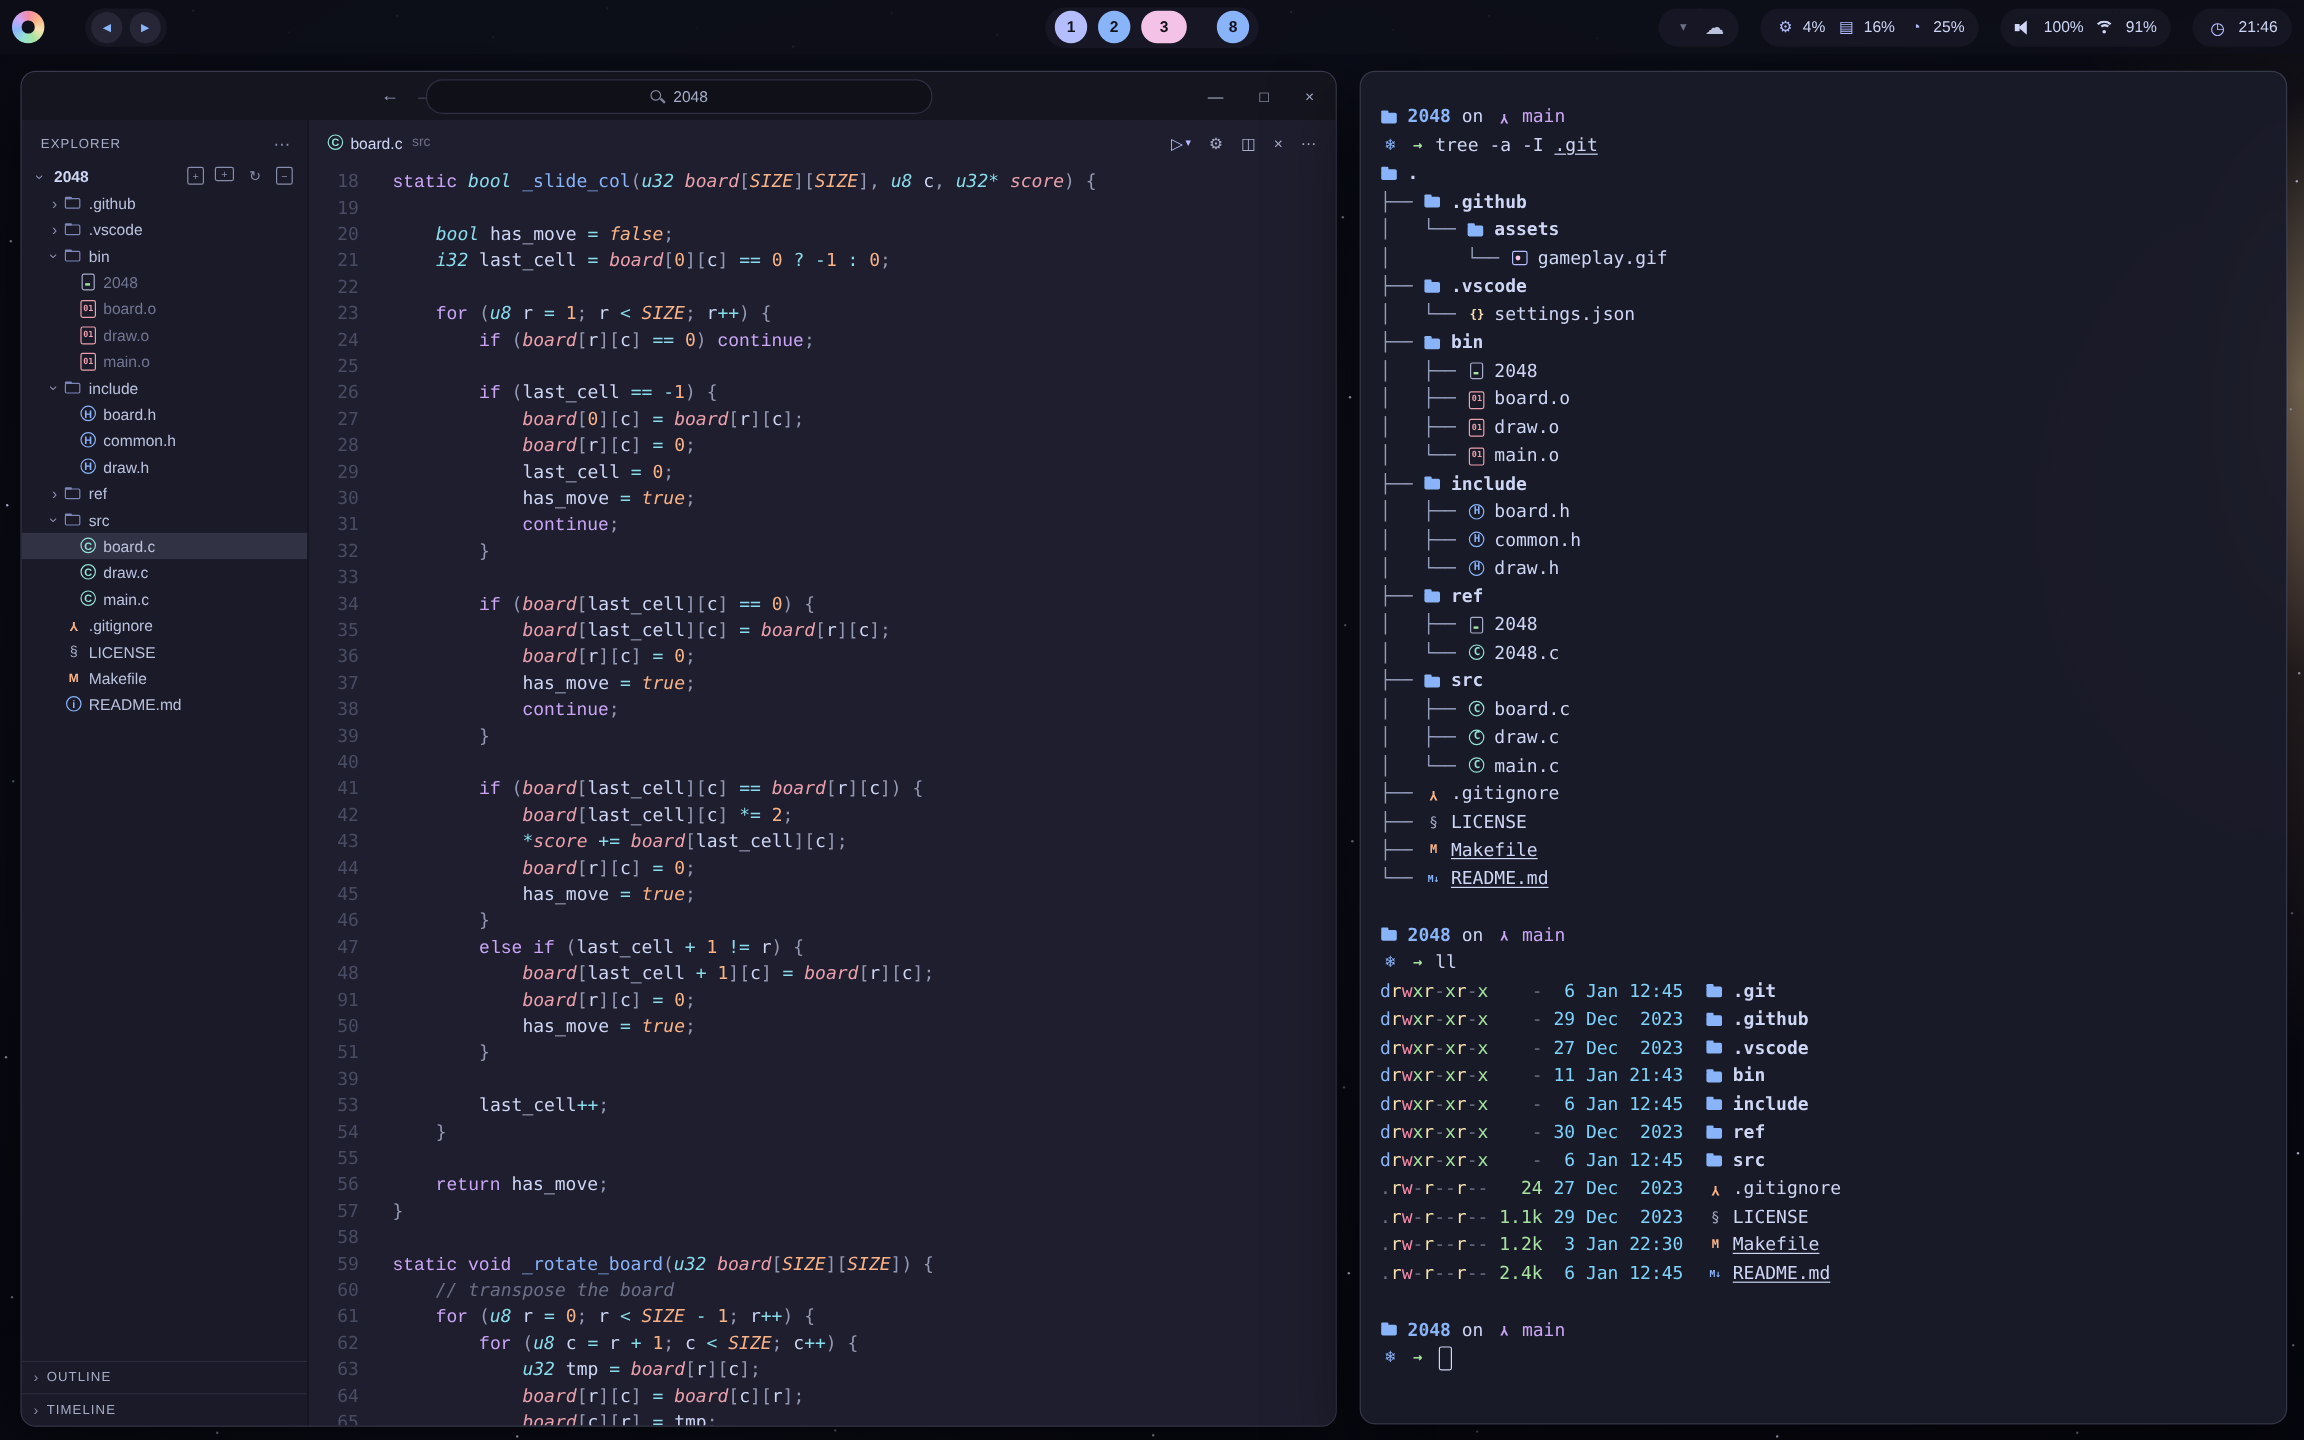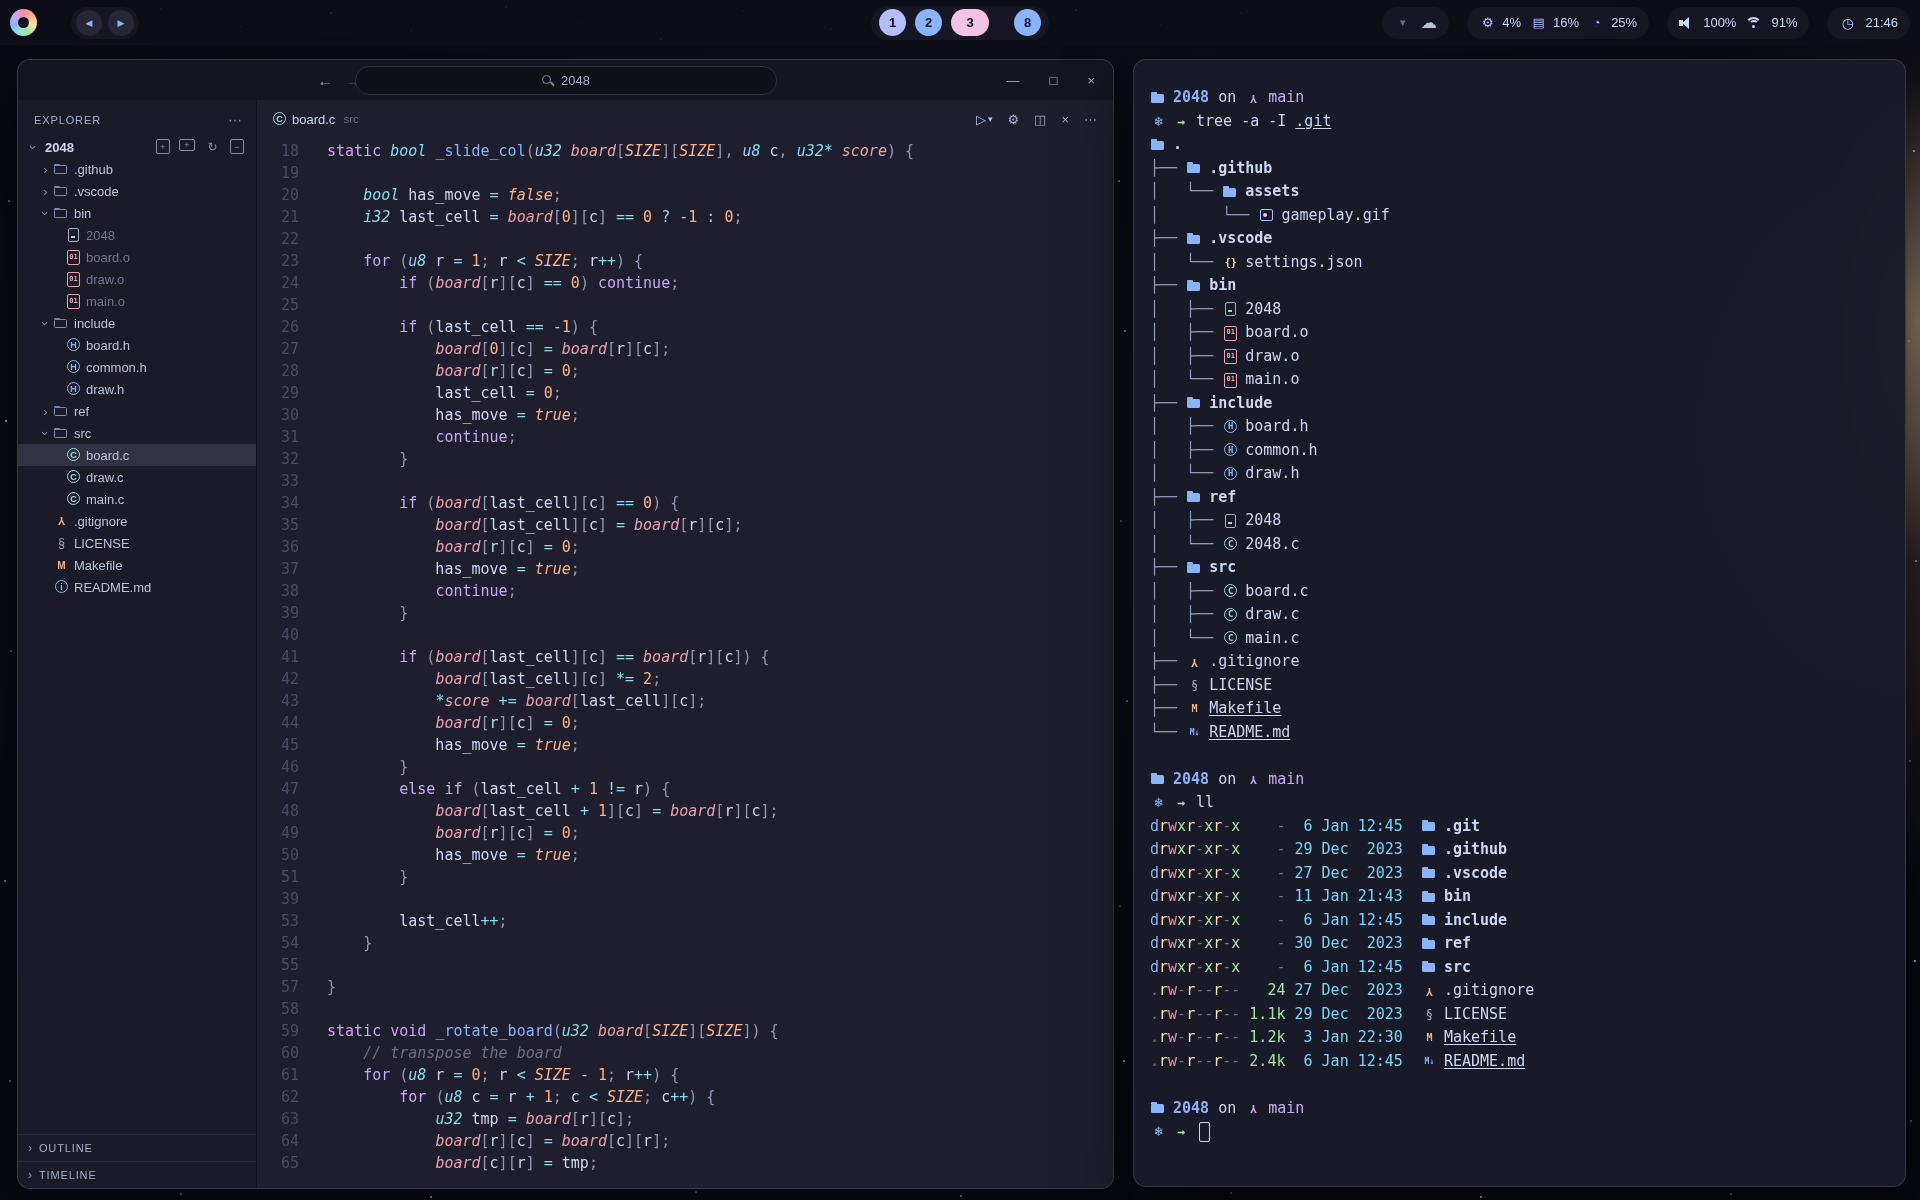--- a/index.html
+++ b/index.html
@@ -134,21 +134,21 @@
   .tab-file{color:#cdd6f4;font-size:13px;margin-left:4px;}
   .tab-dir{color:#6c7086;font-size:11.5px;margin-left:8px;}
   .tab-actions{display:flex;align-items:center;gap:15px;color:#a6adc8;font-size:13px;}
   .tab-actions .runwrap{display:flex;align-items:center;gap:2px;color:#b4befe;cursor:pointer;}
   .tab-actions .caret{font-size:9px;color:#b4befe;}
   .tab-actions span{cursor:pointer;}
   #code{flex:1;overflow:hidden;padding-top:2px;}
   .code-line{display:flex;height:22px;line-height:22px;font-family:"DejaVu Sans Mono",monospace;font-size:15px;white-space:pre;}
   .ln{width:42px;text-align:right;color:#494d64;flex:none;}
   .cl{margin-left:28px;color:#cdd6f4;}
-  .c-kw{color:#cba6f7;}
+  .c-kw{color:#cba6f7;font-family:Liberation Mono, monospace;}
   .c-ty{color:#89dceb;font-style:italic;}
   .c-cst{color:#fab387;font-style:italic;}
   .c-par{color:#eba0ac;font-style:italic;}
   .c-num{color:#fab387;}
   .c-fn{color:#89b4fa;}
   .c-op{color:#89dceb;}
   .c-pn{color:#9399b2;}
   .c-com{color:#6c7086;font-style:italic;}
 
   
@@ -412,27 +412,28 @@
             <div class="code-line"><span class="ln">39</span><span class="cl">        <span class="c-pn">}</span></span></div>
             <div class="code-line"><span class="ln">40</span><span class="cl"></span></div>
             <div class="code-line"><span class="ln">41</span><span class="cl">        <span class="c-kw">if</span> <span class="c-pn">(</span><span class="c-par">board</span><span class="c-pn">[</span>last_cell<span class="c-pn">]</span><span class="c-pn">[</span>c<span class="c-pn">]</span> <span class="c-op">=</span><span class="c-op">=</span> <span class="c-par">board</span><span class="c-pn">[</span>r<span class="c-pn">]</span><span class="c-pn">[</span>c<span class="c-pn">]</span><span class="c-pn">)</span> <span class="c-pn">{</span></span></div>
             <div class="code-line"><span class="ln">42</span><span class="cl">            <span class="c-par">board</span><span class="c-pn">[</span>last_cell<span class="c-pn">]</span><span class="c-pn">[</span>c<span class="c-pn">]</span> <span class="c-op">*</span><span class="c-op">=</span> <span class="c-num">2</span><span class="c-pn">;</span></span></div>
             <div class="code-line"><span class="ln">43</span><span class="cl">            <span class="c-op">*</span><span class="c-par">score</span> <span class="c-op">+</span><span class="c-op">=</span> <span class="c-par">board</span><span class="c-pn">[</span>last_cell<span class="c-pn">]</span><span class="c-pn">[</span>c<span class="c-pn">]</span><span class="c-pn">;</span></span></div>
             <div class="code-line"><span class="ln">44</span><span class="cl">            <span class="c-par">board</span><span class="c-pn">[</span>r<span class="c-pn">]</span><span class="c-pn">[</span>c<span class="c-pn">]</span> <span class="c-op">=</span> <span class="c-num">0</span><span class="c-pn">;</span></span></div>
             <div class="code-line"><span class="ln">45</span><span class="cl">            has_move <span class="c-op">=</span> <span class="c-cst">true</span><span class="c-pn">;</span></span></div>
             <div class="code-line"><span class="ln">46</span><span class="cl">        <span class="c-pn">}</span></span></div>
             <div class="code-line"><span class="ln">47</span><span class="cl">        <span class="c-kw">else</span> <span class="c-kw">if</span> <span class="c-pn">(</span>last_cell <span class="c-op">+</span> <span class="c-num">1</span> <span class="c-op">!</span><span class="c-op">=</span> r<span class="c-pn">)</span> <span class="c-pn">{</span></span></div>
             <div class="code-line"><span class="ln">48</span><span class="cl">            <span class="c-par">board</span><span class="c-pn">[</span>last_cell <span class="c-op">+</span> <span class="c-num">1</span><span class="c-pn">]</span><span class="c-pn">[</span>c<span class="c-pn">]</span> <span class="c-op">=</span> <span class="c-par">board</span><span class="c-pn">[</span>r<span class="c-pn">]</span><span class="c-pn">[</span>c<span class="c-pn">]</span><span class="c-pn">;</span></span></div>
-            <div class="code-line"><span class="ln">49</span><span class="cl">            <span class="c-par">board</span><span class="c-pn">[</span>r<span class="c-pn">]</span><span class="c-pn">[</span>c<span class="c-pn">]</span> <span class="c-op">=</span> <span class="c-num">0</span><span class="c-pn">;</span></span></div>
+            <div class="code-line"><span class="ln">91</span><span class="cl">            <span class="c-par">board</span><span class="c-pn">[</span>r<span class="c-pn">]</span><span class="c-pn">[</span>c<span class="c-pn">]</span> <span class="c-op">=</span> <span class="c-num">0</span><span class="c-pn">;</span></span></div>
             <div class="code-line"><span class="ln">50</span><span class="cl">            has_move <span class="c-op">=</span> <span class="c-cst">true</span><span class="c-pn">;</span></span></div>
             <div class="code-line"><span class="ln">51</span><span class="cl">        <span class="c-pn">}</span></span></div>
             <div class="code-line"><span class="ln">39</span><span class="cl"></span></div>
             <div class="code-line"><span class="ln">53</span><span class="cl">        last_cell<span class="c-op">+</span><span class="c-op">+</span><span class="c-pn">;</span></span></div>
             <div class="code-line"><span class="ln">54</span><span class="cl">    <span class="c-pn">}</span></span></div>
             <div class="code-line"><span class="ln">55</span><span class="cl"></span></div>
+            <div class="code-line"><span class="ln">56</span><span class="cl">    <span class="c-kw">return</span> has_move<span class="c-pn">;</span></span></div>
             <div class="code-line"><span class="ln">57</span><span class="cl"><span class="c-pn">}</span></span></div>
             <div class="code-line"><span class="ln">58</span><span class="cl"></span></div>
             <div class="code-line"><span class="ln">59</span><span class="cl"><span class="c-kw">static</span> <span class="c-kw">void</span> <span class="c-fn">_rotate_board</span><span class="c-pn">(</span><span class="c-ty">u32</span> <span class="c-par">board</span><span class="c-pn">[</span><span class="c-cst">SIZE</span><span class="c-pn">]</span><span class="c-pn">[</span><span class="c-cst">SIZE</span><span class="c-pn">]</span><span class="c-pn">)</span> <span class="c-pn">{</span></span></div>
             <div class="code-line"><span class="ln">60</span><span class="cl">    <span class="c-com">// transpose the board</span></span></div>
             <div class="code-line"><span class="ln">61</span><span class="cl">    <span class="c-kw">for</span> <span class="c-pn">(</span><span class="c-ty">u8</span> r <span class="c-op">=</span> <span class="c-num">0</span><span class="c-pn">;</span> r <span class="c-op">&lt;</span> <span class="c-cst">SIZE</span> <span class="c-op">-</span> <span class="c-num">1</span><span class="c-pn">;</span> r<span class="c-op">+</span><span class="c-op">+</span><span class="c-pn">)</span> <span class="c-pn">{</span></span></div>
             <div class="code-line"><span class="ln">62</span><span class="cl">        <span class="c-kw">for</span> <span class="c-pn">(</span><span class="c-ty">u8</span> c <span class="c-op">=</span> r <span class="c-op">+</span> <span class="c-num">1</span><span class="c-pn">;</span> c <span class="c-op">&lt;</span> <span class="c-cst">SIZE</span><span class="c-pn">;</span> c<span class="c-op">+</span><span class="c-op">+</span><span class="c-pn">)</span> <span class="c-pn">{</span></span></div>
             <div class="code-line"><span class="ln">63</span><span class="cl">            <span class="c-ty">u32</span> tmp <span class="c-op">=</span> <span class="c-par">board</span><span class="c-pn">[</span>r<span class="c-pn">]</span><span class="c-pn">[</span>c<span class="c-pn">]</span><span class="c-pn">;</span></span></div>
             <div class="code-line"><span class="ln">64</span><span class="cl">            <span class="c-par">board</span><span class="c-pn">[</span>r<span class="c-pn">]</span><span class="c-pn">[</span>c<span class="c-pn">]</span> <span class="c-op">=</span> <span class="c-par">board</span><span class="c-pn">[</span>c<span class="c-pn">]</span><span class="c-pn">[</span>r<span class="c-pn">]</span><span class="c-pn">;</span></span></div>
             <div class="code-line"><span class="ln">65</span><span class="cl">            <span class="c-par">board</span><span class="c-pn">[</span>c<span class="c-pn">]</span><span class="c-pn">[</span>r<span class="c-pn">]</span> <span class="c-op">=</span> tmp<span class="c-pn">;</span></span></div>
           </div>

